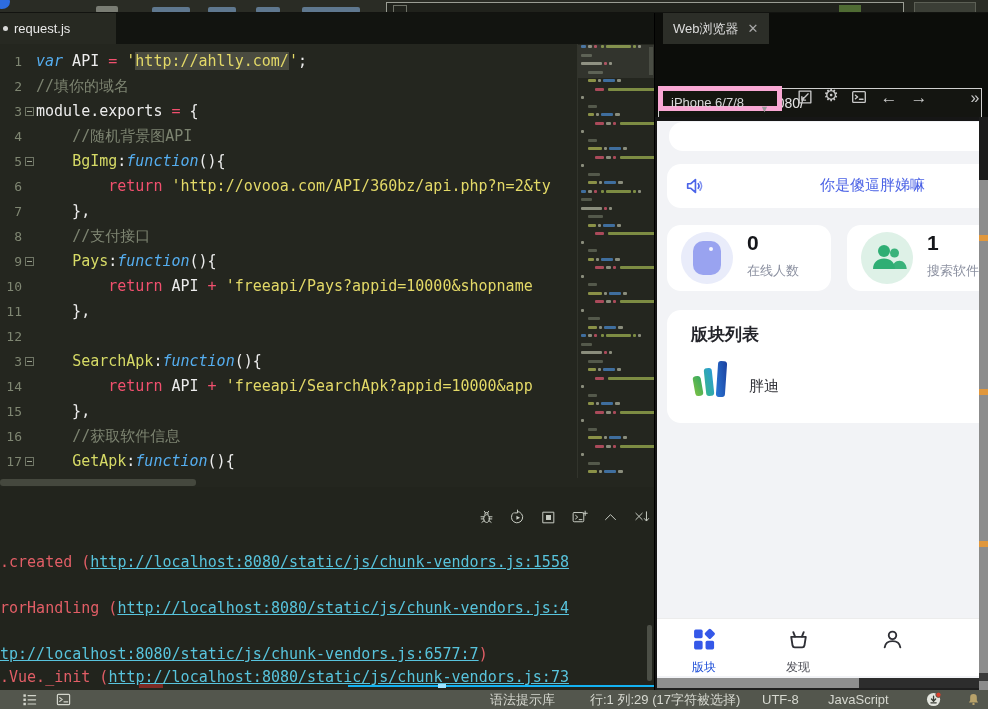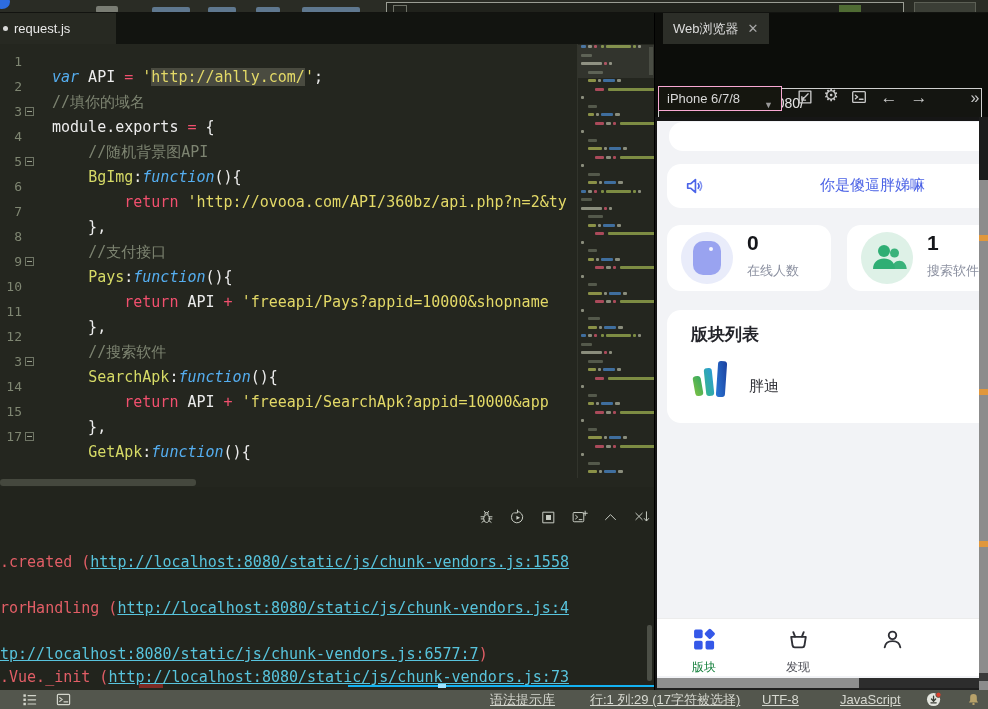--- a/index.html
+++ b/index.html
@@ -23,21 +23,21 @@
   #tab-request .dot{position:absolute;left:3px;top:13px;width:5px;height:5px;border-radius:50%;background:#d8d8d8;}
 
   
   #editor{position:absolute;left:0;top:44px;width:577px;height:434px;overflow:hidden;
           font-family:"DejaVu Sans Mono","Liberation Mono",monospace;font-size:15px;background:#24261f;padding-top:5px;}
   .erow{height:25px;line-height:25px;white-space:pre;display:flex;}
   .lnum{width:22px;text-align:right;color:#7f8672;font-size:13px;flex:0 0 22px;}
   .foldc{width:14px;flex:0 0 14px;position:relative;}
   .foldbox{position:absolute;left:3px;top:8px;width:9px;height:9px;border:1px solid #6f7565;}
   .foldbox::after{content:"";position:absolute;left:1px;top:3px;width:5px;height:1px;background:#9aa08e;}
-  .ecode{margin:16px;font:inherit;white-space:pre;}
+  .ecode{margin:0;font:inherit;white-space:pre;}
   .kw{color:#55aef0;font-style:italic}
   .fn{color:#d6da66}
   .op{color:#f1506e}
   .str{color:#e3d967}
   .sel{color:#e3d967;background:#4a4b40}
   .com{color:#7d8471}
   .pl{color:#ececec}
 
   
   #minimap{position:absolute;left:577px;top:44px;width:77px;height:434px;background:#24261f;border-left:1px solid #32342c;overflow:hidden;}
@@ -61,34 +61,34 @@
   #console-vscroll{position:absolute;left:647px;top:138px;width:5px;height:56px;background:#4c4f46;border-radius:2px;}
 
   
   #blue-line{position:absolute;left:348px;top:685px;width:640px;height:2px;background:#14b2f2;}
   #blue-dot-a{position:absolute;left:438px;top:684px;width:8px;height:4px;background:#9fe3ff;}
   #blue-dot-b{position:absolute;left:918px;top:684px;width:9px;height:5px;background:#7fd4f8;border:1px solid #0e94cf;}
   #red-seg{position:absolute;left:139px;top:684px;width:24px;height:4px;background:#7e2a24;}
 
   
   #statusbar{position:absolute;left:0;top:690px;width:988px;height:19px;background:#53564d;color:#d6d8d0;font-size:13px;}
-  .sb-item{position:absolute;top:0;line-height:19px;white-space:nowrap;text-decoration:underline;}
+  .sb-item{position:absolute;top:0;line-height:19px;white-space:nowrap;}
   .sb-ico svg{stroke:#d3d5cc;fill:none;stroke-width:1.3;stroke-linecap:round;}
 
   
   #browser{position:absolute;left:654px;top:13px;width:334px;height:677px;background:#0c0d0a;border-left:1px solid #000;}
   #browser-tab{position:absolute;left:8px;top:0;width:106px;height:31px;background:#2c2e28;color:#dcdcdc;font-size:13px;
     line-height:31px;text-align:left;padding-left:10px;}
   #browser-tab .x{color:#a8a8a8;margin-left:9px;font-size:13px;}
   #url-row{position:absolute;left:0;top:34px;width:334px;height:34px;margin-top:40px;}
   #url-input{position:absolute;left:3px;top:1px;width:324px;height:30px;border:1px solid #cfcfcf;background:#141511;
     color:#e6e6e6;font-size:14px;line-height:28px;padding-left:7px;white-space:nowrap;overflow:hidden;}
   #url-caret{display:inline-block;width:1px;height:15px;background:#e8e8e8;vertical-align:-2px;margin-right:1px;}
   #device-row{position:absolute;left:0;top:71px;width:334px;height:30px;}
-  #device-select{position:absolute;left:3px;top:2px;width:124px;height:25px;border:1px solid #f9a8d4;background:#17181 4;
+  #device-select{position:absolute;left:3px;top:2px;width:124px;height:25px;border:5px solid #f9a8d4;background:#17181 4;
     color:#d8d8d8;font-size:13px;line-height:23px;padding-left:8px;background:#15160f;}
   #device-select .caret{position:absolute;right:8px;top:0;color:#999;font-size:10px;}
   .dicon{position:absolute;top:4px;width:20px;height:20px;color:#c8c8c8;text-align:center;font-size:16px;line-height:20px;}
   .dicon svg{stroke:#c8c8c8;fill:none;stroke-width:1.5;stroke-linecap:round;stroke-linejoin:round;}
 
   
   #preview{position:absolute;left:0;top:104px;width:334px;height:573px;background:#161616;}
   #app{position:absolute;left:2px;top:4px;width:322px;height:569px;background:#f2f3f6;overflow:hidden;
        font-family:"Liberation Sans",sans-serif;}
   .card{position:absolute;background:#fff;border-radius:14px;}
@@ -101,21 +101,21 @@
   .stat-circle{position:absolute;left:14px;top:7px;width:52px;height:52px;border-radius:50%;}
   .stat-value{position:absolute;left:80px;top:6px;font-size:21px;font-weight:bold;color:#15161a;}
   .stat-label{position:absolute;left:80px;top:37px;font-size:13px;color:#8b90a0;}
   #board-card{left:10px;top:189px;width:340px;height:113px;}
   #board-title{position:absolute;left:24px;top:13px;font-size:17px;font-weight:bold;color:#23242a;}
   #board-logo{position:absolute;left:22px;top:46px;width:46px;height:46px;}
   #board-name{position:absolute;left:82px;top:67px;font-size:15px;color:#33343a;}
   #app-tabbar{position:absolute;left:0;top:497px;width:376px;height:58px;background:#fff;border-top:1px solid #ececec;display:flex;}
   .atab{width:94px;display:flex;flex-direction:column;align-items:center;padding-top:8px;}
   .atab .albl{font-size:12px;margin-top:3px;color:#4e4f57;}
-  .atab.active .albl{color:#15803d;}
+  .atab.active .albl{color:#1d4ed8;}
   #app-hscroll{position:absolute;left:0;top:557px;width:322px;height:10px;background:#2d2d2d;}
   #app-hscroll .thumb{position:absolute;left:0;top:0;width:202px;height:10px;background:#8e8e8e;}
   #app-bottom-strip{position:absolute;left:0;top:567px;width:322px;height:2px;background:#1f1f1f;}
   #preview-vscroll{position:absolute;left:324px;top:0;width:10px;height:573px;background:#1c1c1c;}
   #preview-vscroll .thumb{position:absolute;left:0;top:63px;width:10px;height:510px;background:#8c8c8c;}
   .vtick{position:absolute;left:0;width:10px;height:6px;background:#e0973c;}
   #vtick-dark{position:absolute;left:0;top:556px;width:10px;height:8px;background:#3a3a3a;}
 </style>
 </head>
 <body>
@@ -148,24 +148,25 @@
       <div class="erow"><span class="lnum">2</span><span class="foldc"></span><pre class="ecode"><span class="com">//填你的域名</span></pre></div>
       <div class="erow"><span class="lnum">3</span><span class="foldc"><span class="foldbox"></span></span><pre class="ecode"><span class="pl">module.exports </span><span class="op">=</span><span class="pl"> {</span></pre></div>
       <div class="erow"><span class="lnum">4</span><span class="foldc"></span><pre class="ecode"><span class="pl">    </span><span class="com">//随机背景图API</span></pre></div>
       <div class="erow"><span class="lnum">5</span><span class="foldc"><span class="foldbox"></span></span><pre class="ecode"><span class="pl">    </span><span class="fn">BgImg</span><span class="pl">:</span><span class="kw">function</span><span class="pl">(){</span></pre></div>
       <div class="erow"><span class="lnum">6</span><span class="foldc"></span><pre class="ecode"><span class="pl">        </span><span class="op">return</span><span class="pl"> </span><span class="str">'http://ovooa.com/API/360bz/api.php?n=2&amp;ty</span></pre></div>
       <div class="erow"><span class="lnum">7</span><span class="foldc"></span><pre class="ecode"><span class="pl">    },</span></pre></div>
       <div class="erow"><span class="lnum">8</span><span class="foldc"></span><pre class="ecode"><span class="pl">    </span><span class="com">//支付接口</span></pre></div>
       <div class="erow"><span class="lnum">9</span><span class="foldc"><span class="foldbox"></span></span><pre class="ecode"><span class="pl">    </span><span class="fn">Pays</span><span class="pl">:</span><span class="kw">function</span><span class="pl">(){</span></pre></div>
       <div class="erow"><span class="lnum">10</span><span class="foldc"></span><pre class="ecode"><span class="pl">        </span><span class="op">return</span><span class="pl"> API </span><span class="op">+</span><span class="pl"> </span><span class="str">'freeapi/Pays?appid=10000&amp;shopname</span></pre></div>
       <div class="erow"><span class="lnum">11</span><span class="foldc"></span><pre class="ecode"><span class="pl">    },</span></pre></div>
-      <div class="erow"><span class="lnum">12</span><span class="foldc"></span><pre class="ecode"><span class="pl">    </span><span class="com">//搜索软件</span></pre></div>
+      <div class="erow"><span class="lnum">12</span><span class="foldc"></span></div>
       <div class="erow"><span class="lnum">3</span><span class="foldc"><span class="foldbox"></span></span><pre class="ecode"><span class="pl">    </span><span class="fn">SearchApk</span><span class="pl">:</span><span class="kw">function</span><span class="pl">(){</span></pre></div>
       <div class="erow"><span class="lnum">14</span><span class="foldc"></span><pre class="ecode"><span class="pl">        </span><span class="op">return</span><span class="pl"> API </span><span class="op">+</span><span class="pl"> </span><span class="str">'freeapi/SearchApk?appid=10000&amp;app</span></pre></div>
       <div class="erow"><span class="lnum">15</span><span class="foldc"></span><pre class="ecode"><span class="pl">    },</span></pre></div>
+      <div class="erow"><span class="lnum">16</span><span class="foldc"></span><pre class="ecode"><span class="pl">    </span><span class="com">//获取软件信息</span></pre></div>
       <div class="erow"><span class="lnum">17</span><span class="foldc"><span class="foldbox"></span></span><pre class="ecode"><span class="pl">    </span><span class="fn">GetApk</span><span class="pl">:</span><span class="kw">function</span><span class="pl">(){</span></pre></div>
     </div>
 
   <div id="minimap">
 
   <div class="mrow" style="top: 1px;">
         <span class="mbar" style="left: 3px; width: 4.5px; background: rgb(63, 110, 158);"></span>
         <span class="mbar" style="left: 9.5px; width: 4.5px; background: rgb(138, 141, 124);"></span>
         <span class="mbar" style="left: 16px; width: 3px; background: rgb(170, 74, 90);"></span>
         <span class="mbar" style="left: 22.8px; width: 3px; background: rgb(125, 140, 67);"></span>
@@ -472,21 +473,21 @@
     </span>
     <span class="sb-item sb-ico" style="left:56px;top:2px;">
       <svg viewBox="0 0 16 16" width="15" height="15">
           <rect x="1.5" y="2.5" width="13" height="11" rx="1"></rect>
           <path d="M4 6l2.5 2L4 10M8.5 10.5h4"></path>
         </svg>
     </span>
     <span class="sb-item" style="left:490px;">语法提示库</span>
     <span class="sb-item" style="left:590px;">行:1  列:29 (17字符被选择)</span>
     <span class="sb-item" style="left:762px;">UTF-8</span>
-    <span class="sb-item" style="left:828px;margin-left:12px;">JavaScript</span>
+    <span class="sb-item" style="left:828px;">JavaScript</span>
     <span class="sb-item" style="left:926px;top:1px;">
       <svg viewBox="0 0 18 18" width="17" height="17">
           <circle cx="8" cy="9" r="7" fill="#e3e5de" stroke="none"></circle>
           <path d="M8 5.5v5M5.8 8.5L8 11l2.2-2.5M5.2 12.5h5.6" stroke="#3a3d35" fill="none" stroke-width="1.4" stroke-linecap="round" stroke-linejoin="round"></path>
           <circle cx="13.2" cy="4" r="2.8" fill="#d9402e" stroke="#53564d"></circle>
         </svg>
     </span>
     <span class="sb-item" style="left:966px;top:2px;">
       <svg viewBox="0 0 18 18" width="15" height="15">
           <path d="M9 2.5a4 4 0 00-4 4v3.6L3.5 12.5h11L13 10.1V6.5a4 4 0 00-4-4z" fill="#b8a26a" stroke="none"></path>

